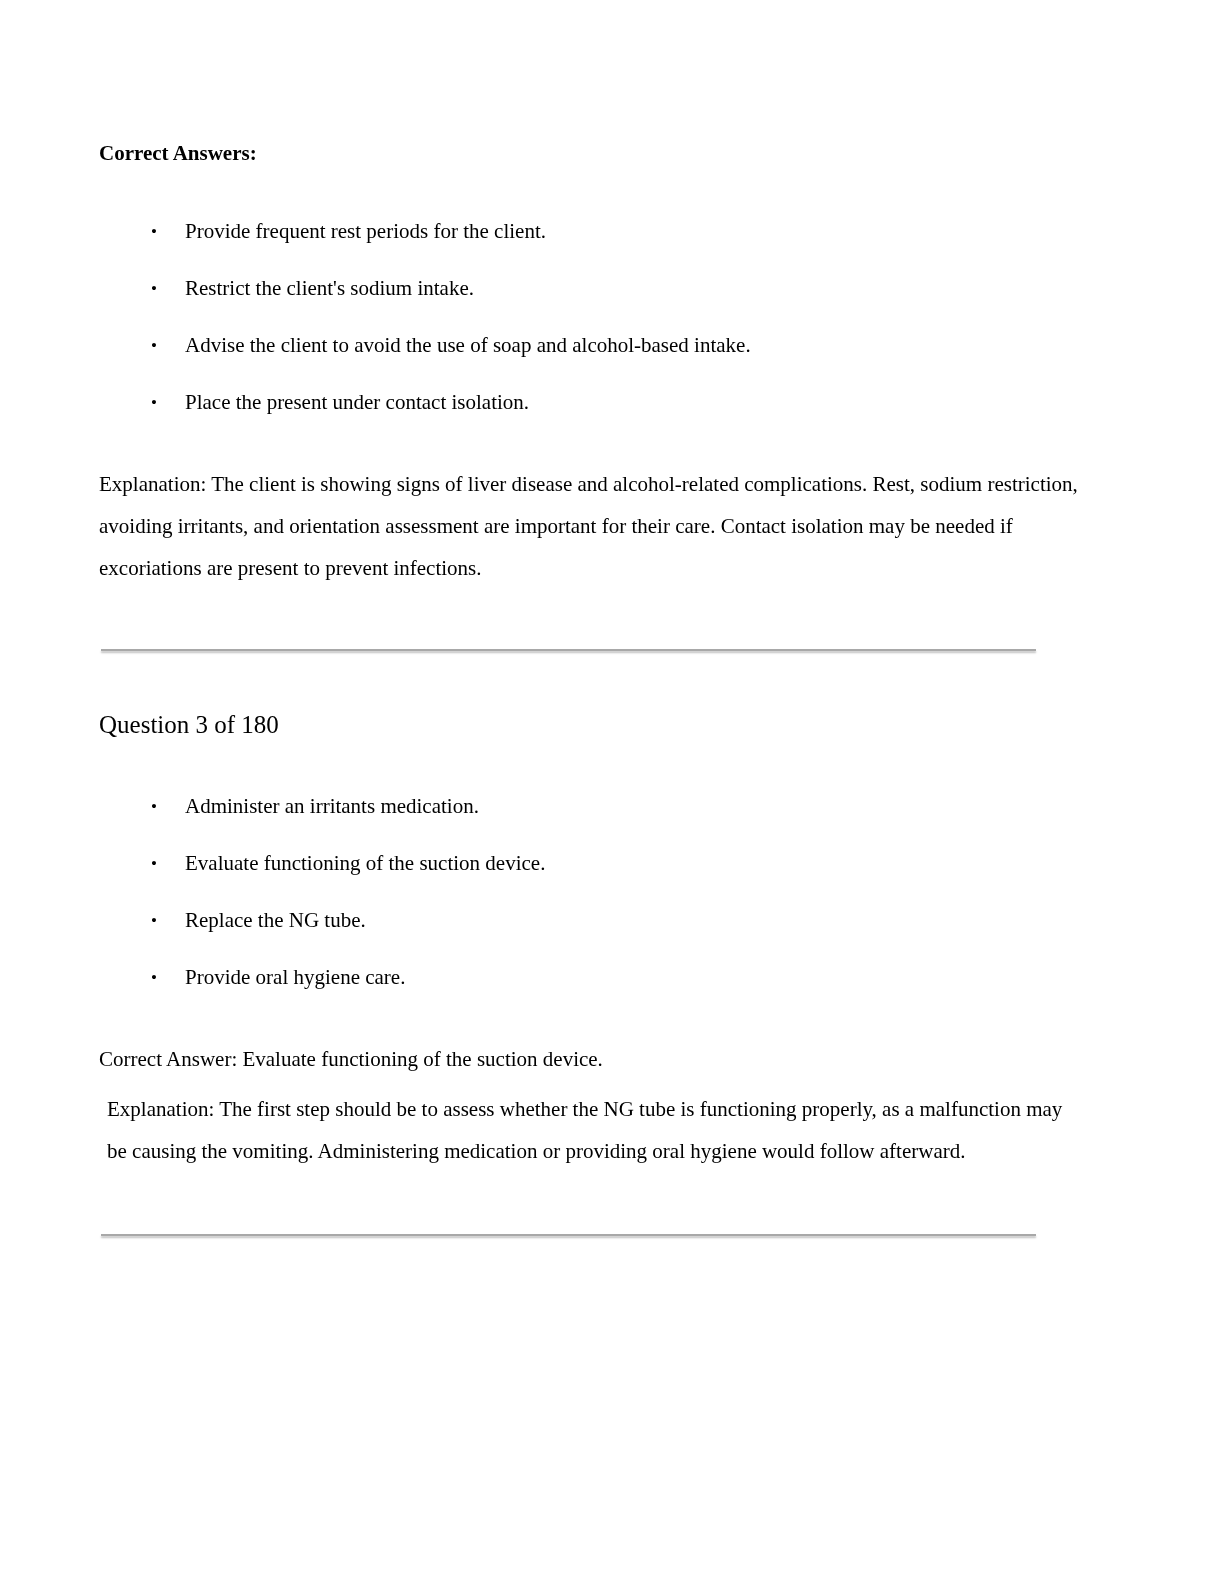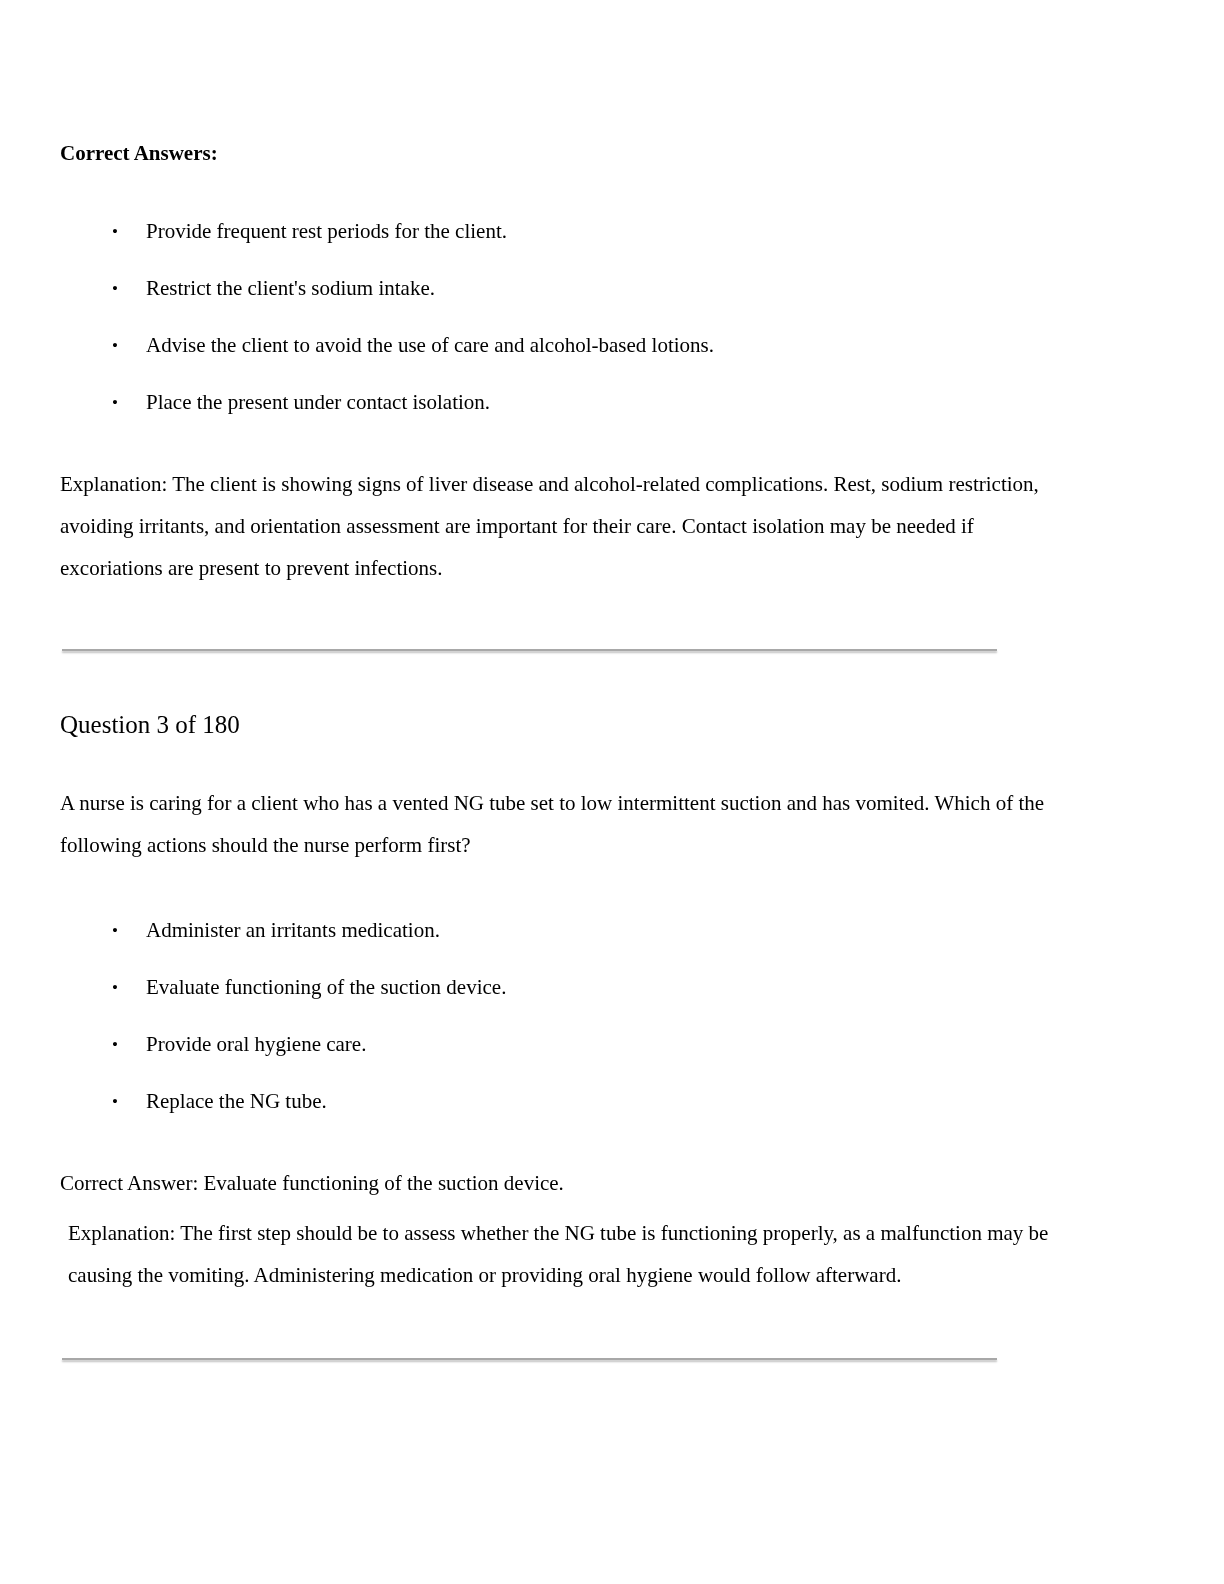--- a/index.html
+++ b/index.html
@@ -12,21 +12,21 @@
     height: 1584px;
     font-family: "Liberation Serif", "DejaVu Serif", serif;
     color: #000000;
     position: relative;
     overflow: hidden;
   }
   .page {
     box-sizing: border-box;
     width: 1224px;
     min-height: 1584px;
-    padding: 140px 144px 60px 60px;
+    padding: 140px 144px 60px 99px;
   }
   .bold-heading {
     font-size: 21px;
     font-weight: bold;
     margin: 0;
     line-height: 1.3;
   }
   .question-heading {
     font-size: 25px;
     font-weight: normal;
@@ -80,42 +80,41 @@
 <body>
 
 <div class="page">
 
   <section>
     <p class="bold-heading">Correct Answers:</p>
 
     <ul class="bullet-list">
       <li>Provide frequent rest periods for the client.</li>
       <li>Restrict the client's sodium intake.</li>
-      <li>Advise the client to avoid the use of care and alcohol-based lotions.</li>
+      <li>Advise the client to avoid the use of soap and alcohol-based intake.</li>
       <li>Place the present under contact isolation.</li>
     </ul>
 
     <p class="para">
       <span class="label-bold">Explanation:</span>
       <span>The client is showing signs of liver disease and alcohol-related complications. Rest, sodium restriction, avoiding irritants, and orientation assessment are important for their care. Contact isolation may be needed if excoriations are present to prevent infections.</span>
     </p>
   </section>
 
   <hr class="divider">
 
   <section>
     <h2 class="question-heading">Question 3 of 180</h2>
 
-    <p class="para">A nurse is caring for a client who has a vented NG tube set to low intermittent suction and has vomited. Which of the following actions should the nurse perform first?</p>
 
     <ul class="bullet-list">
       <li>Administer an irritants medication.</li>
       <li>Evaluate functioning of the suction device.</li>
+      <li>Replace the NG tube.</li>
       <li>Provide oral hygiene care.</li>
-      <li>Replace the NG tube.</li>
     </ul>
 
     <p class="para" style="margin-bottom:0;">
       <span class="label-bold">Correct Answer:</span>
       <span class="label-bold">Evaluate functioning of the suction device.</span>
     </p>
 
     <p class="para tight">
       <span class="label-bold">Explanation:</span>
       <span>The first step should be to assess whether the NG tube is functioning properly, as a malfunction may be causing the vomiting. Administering medication or providing oral hygiene would follow afterward.</span>

